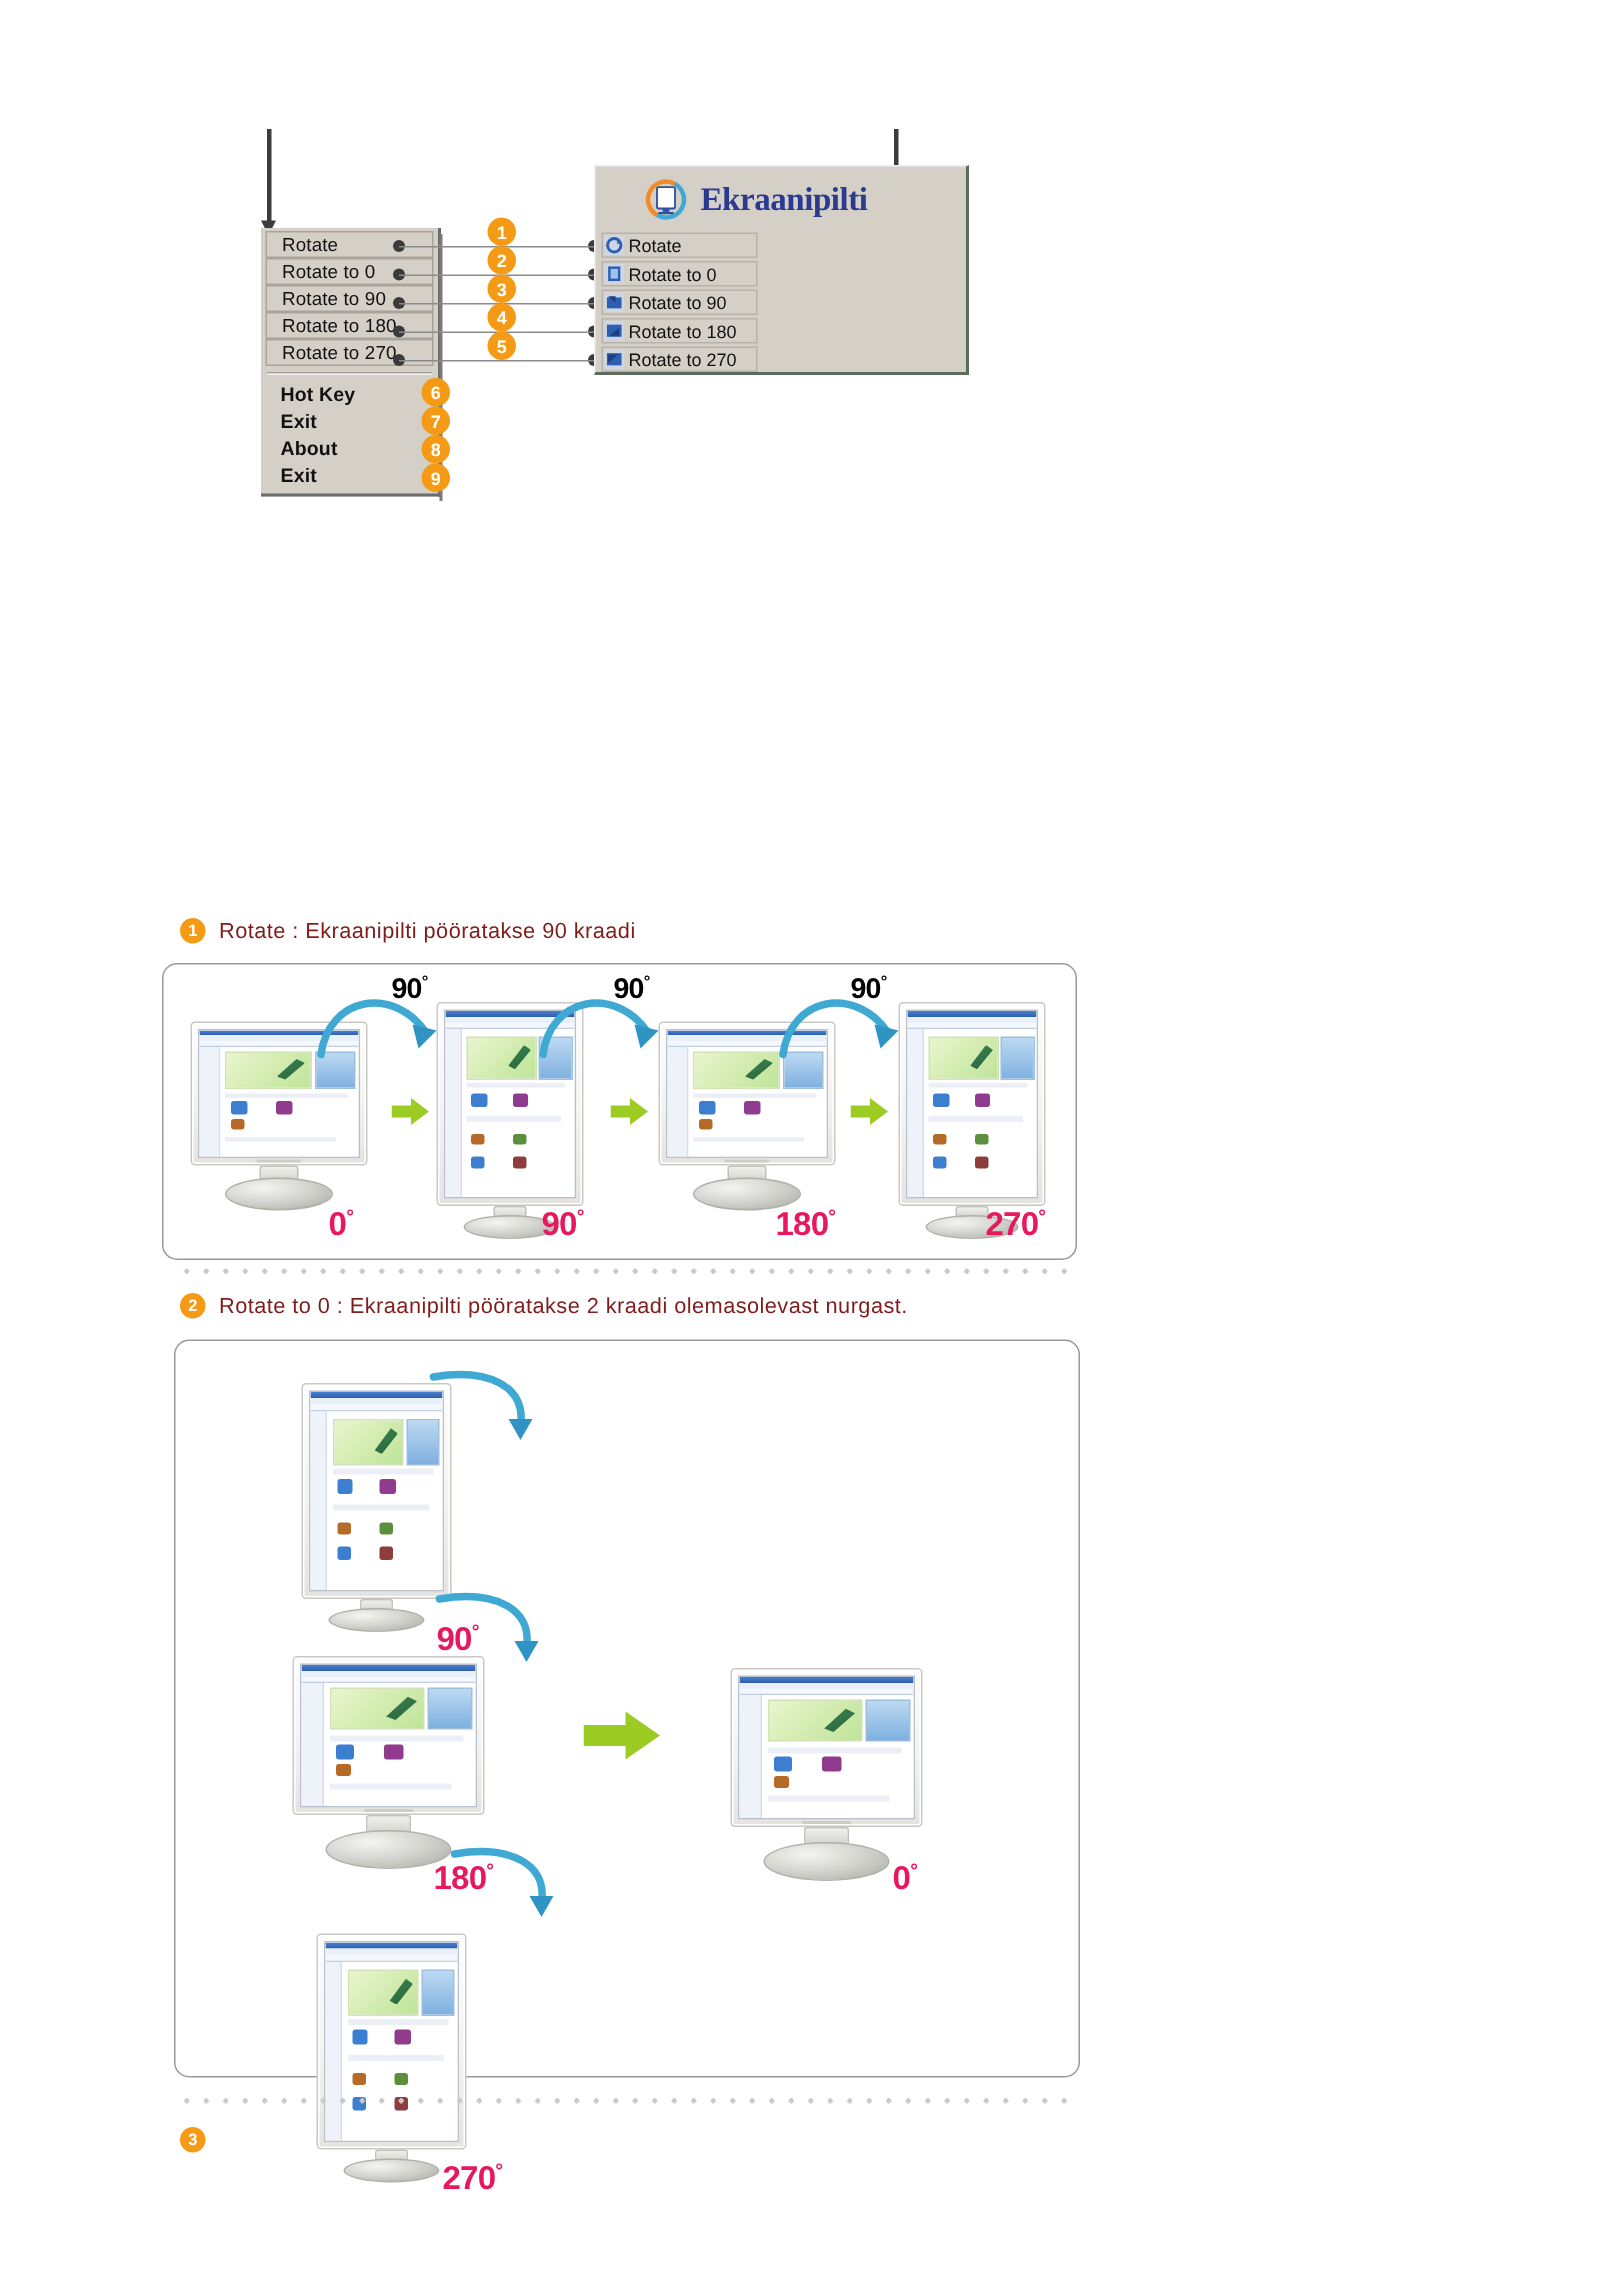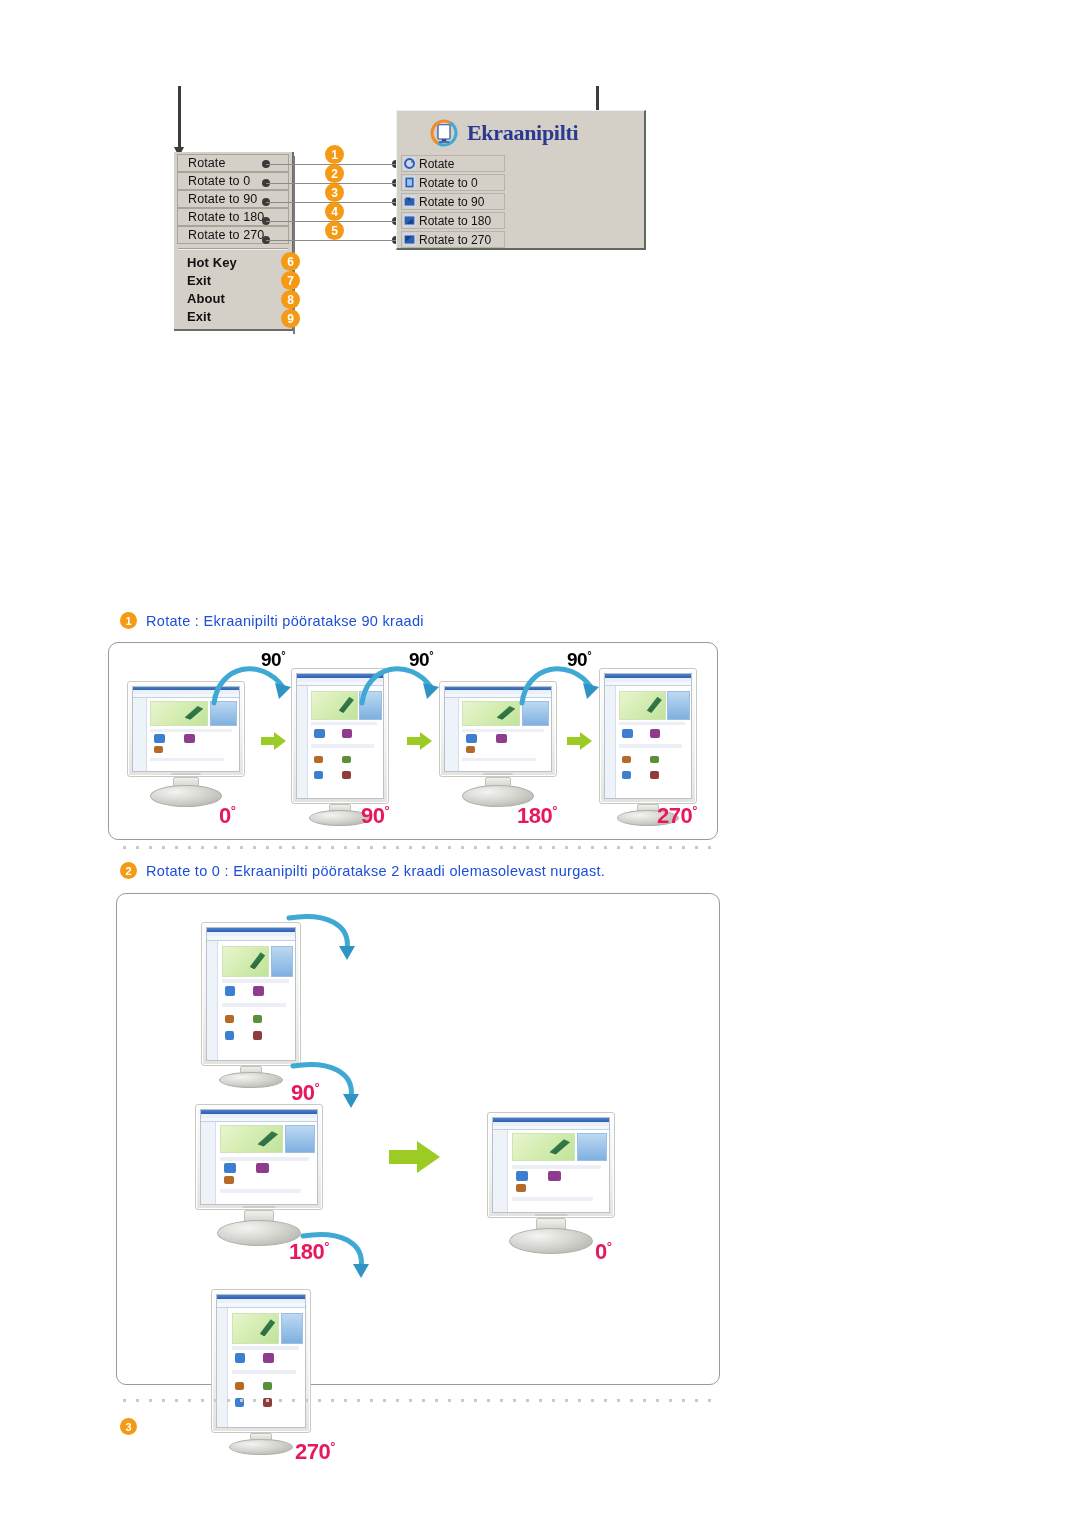--- a/index.html
+++ b/index.html
@@ -108,21 +108,21 @@
   
   .caption { position: absolute; display: flex; align-items: center; gap: 9px; }
   .caption .cbadge {
     width: 17px; height: 17px; border-radius: 50%;
     background: #f59a15; color:#fff;
     font-size: 11px; font-weight: bold;
     display:flex; align-items:center; justify-content:center;
     flex: 0 0 auto;
   }
   .caption .ctext {
-    font-size: 14.5px; color: #1d4ed8; white-space: nowrap;
+    font-size: 14.5px; color: #7f1d1d; white-space: nowrap;
     letter-spacing: 0.3px;
   }
 
   
   .dotted-rule {
     position: absolute; height: 5px;
     background-image: radial-gradient(circle, #c9c9c9 1.6px, transparent 1.8px);
     background-size: 13px 5px;
     background-repeat: repeat-x;
   }

